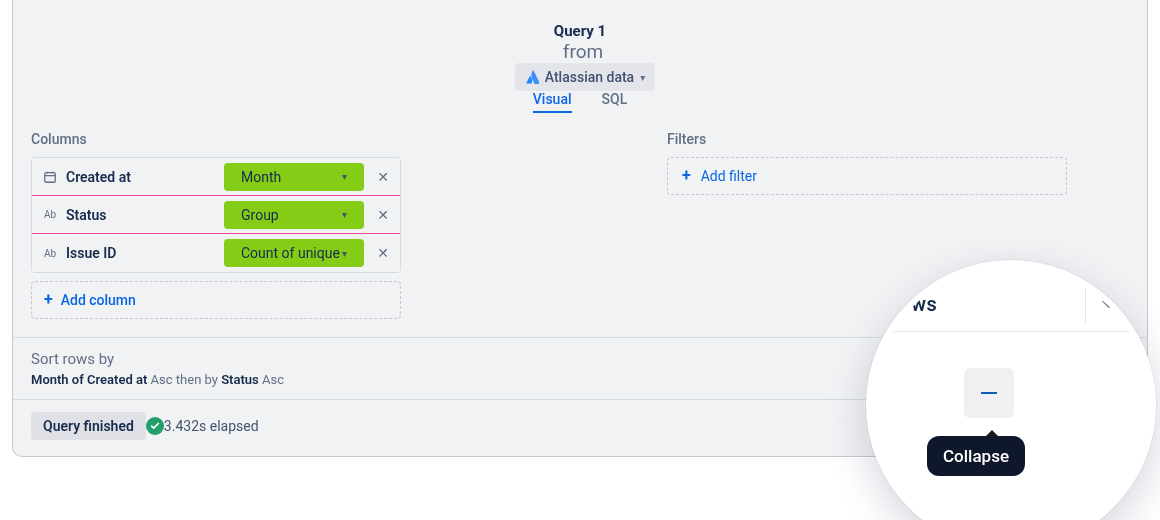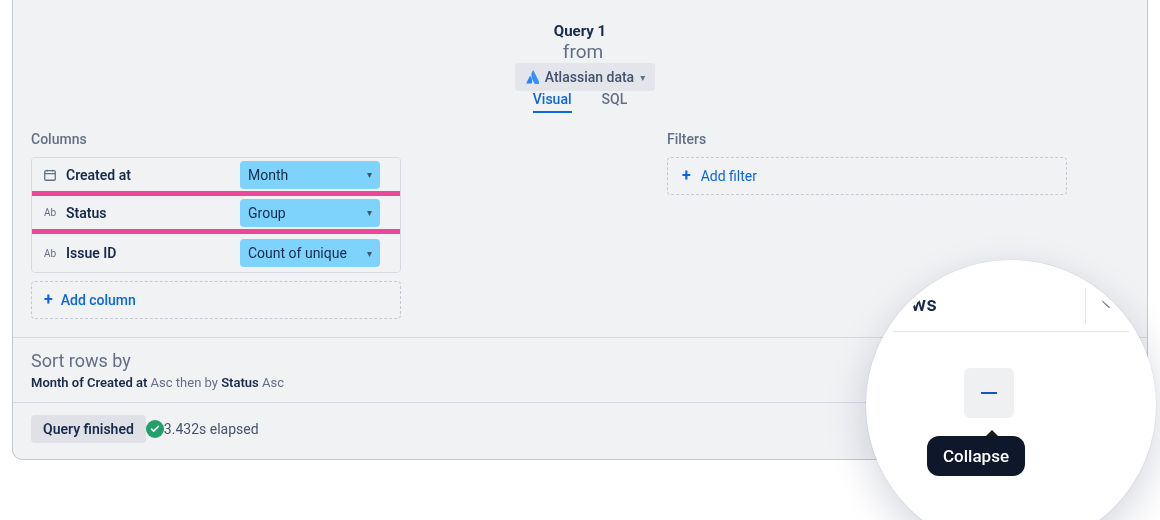--- a/index.html
+++ b/index.html
@@ -70,42 +70,42 @@
   .col-rows {
     width: 370px;
     border: 1px solid #d5d9e0;
     border-radius: 4px;
     overflow: hidden;
   }
   .col-row {
     display: flex;
     align-items: center;
     background: #F1F2F4;
-    border-bottom: 5px solid #ec4899;
+    border-bottom: 1px solid #ec4899;
     height: 38px;
   }
   .col-row:last-child { border-bottom: none; }
   .col-name {
     flex: 0 0 186px;
     display: flex;
     align-items: center;
     padding: 0 10px;
     height: 100%;
   }
   .col-name .icon { width: 16px; height: 16px; margin-right: 8px; display: inline-flex; align-items: center; justify-content: center; color: #626F86; font-size: 10px; }
   .col-name .txt { font-weight: 600; color: #172B4D; }
   .agg-select {
     flex: 0 0 140px;
     height: 28px;
-    margin: 0 22px;
-    background: #7dd3fc;
-    border-radius: 4px;
-    display: flex;
-    align-items: center;
-    padding: 0 8px;
+    margin: 0 6px;
+    background: #84cc16;
+    border-radius: 4px;
+    display: flex;
+    align-items: center;
+    padding: 0 17px;
     cursor: pointer;
     justify-content: space-between;
   }
   .agg-select .txt { color: #172B4D; font-size: 14px; }
   .agg-select .chev { font-size: 10px; color: #44546F; }
   .remove-btn {
     width: 28px; height: 28px;
     display: flex; align-items: center; justify-content: center;
     color: #626F86; cursor: pointer;
     font-size: 14px;
@@ -135,21 +135,21 @@
     padding: 10px 14px;
     color: #0C66E4;
     cursor: pointer;
   }
   .filter-box .plus { font-size: 16px; margin-right: 10px; font-weight: 700; line-height: 1; }
   .sort-section {
     border-top: 1px solid #d5d9e0;
     margin-top: 18px;
     padding: 12px 18px 12px 18px;
   }
-  .sort-label { color: #626F86; font-size: 18px; }
+  .sort-label { color: #626F86; font-size: 15px; }
   .sort-desc { color: #626F86; font-size: 13px; margin-top: 4px; }
   .sort-desc b { color: #172B4D; font-weight: 600; }
   .status-bar {
     border-top: 1px solid #d5d9e0;
     padding: 12px 18px 16px 18px;
     display: flex;
     align-items: center;
     gap: 0;
   }
   .status-chip {

